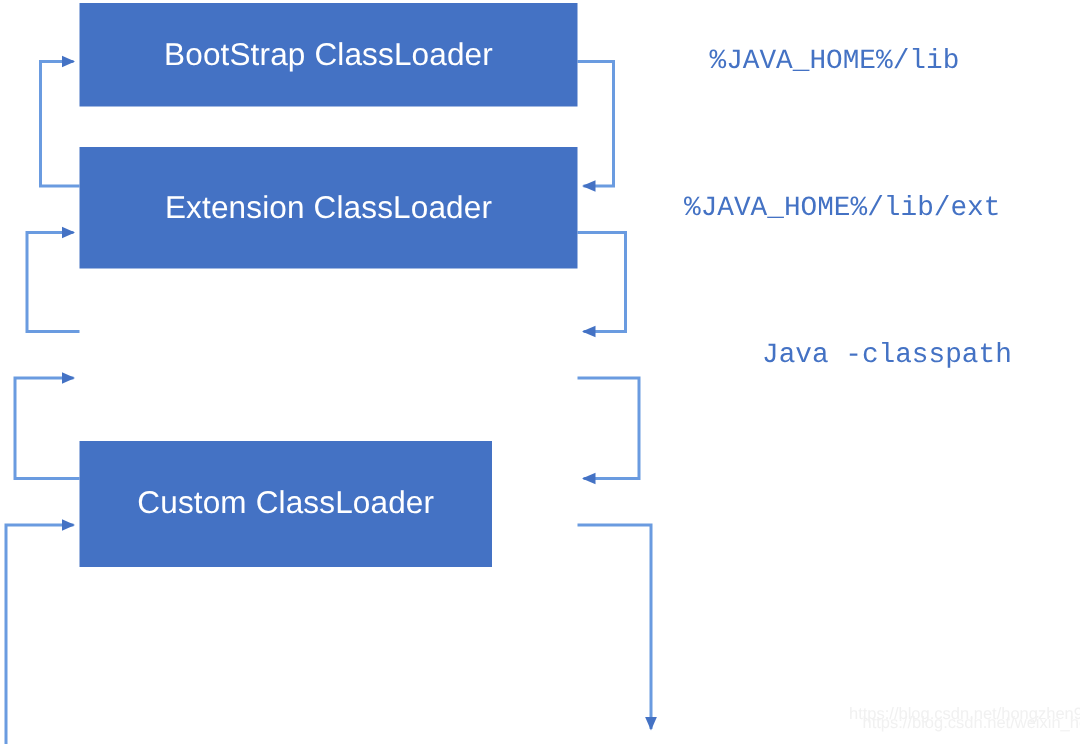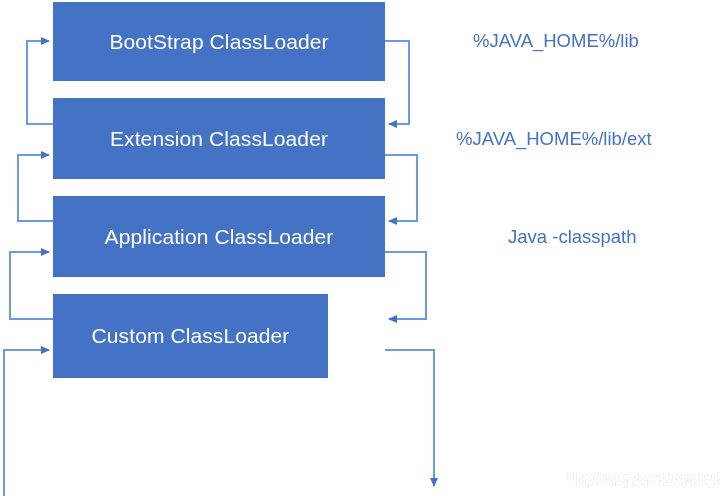--- a/index.html
+++ b/index.html
@@ -39,21 +39,21 @@
     letter-spacing: 0.1px;
     white-space: nowrap;
     font-family: "Liberation Sans", sans-serif;
   }
   .side-label {
     position: absolute;
     color: #4472C4;
     font-size: 18.5px;
     font-weight: 400;
     white-space: nowrap;
-    font-family: Liberation Sans, sans-serif;
+    font-family: Liberation Mono, monospace;
   }
   .watermark {
     position: absolute;
     color: #f1f1f1;
     font-size: 11px;
     white-space: nowrap;
     font-family: "Liberation Sans", sans-serif;
     user-select: none;
   }
   .wm-a { left: 566px; top: 470px; }
@@ -85,31 +85,28 @@
     </g>
 
     <g stroke="#6A9BE0" stroke-width="2" fill="none">
       <path d="M385,41 L409,41 L409,124 L389,124" marker-end="url(#ah-left)"></path>
       <path d="M385,155 L417,155 L417,221 L389,221" marker-end="url(#ah-left)"></path>
       <path d="M385,252 L426,252 L426,319 L389,319" marker-end="url(#ah-left)"></path>
       <path d="M385,350 L434,350 L434,486" marker-end="url(#ah-down)"></path>
     </g>
   </svg>
 
-  <div class="node-box" style="left:53px; top:2px; width:332px; height:79px;">
+  <div class="node-box" style="left:53px; top:2px; width:332px; height:69px;">
     <span class="node-label">BootStrap ClassLoader</span>
   </div>
 
   <div class="node-box" style="left:53px; top:98px; width:332px; height:81px;text-align:center;">
     <span class="node-label">Extension ClassLoader</span>
   </div>
 
-  <div class="node-box" style="left:53px; top:196px; width:332px; height:81px;">
-    <span class="node-label">Application ClassLoader</span>
-  </div>
 
   <div class="node-box" style="left:53px; top:294px; width:275px; height:84px;">
     <span class="node-label">Custom ClassLoader</span>
   </div>
 
   <div class="side-label" style="left:473px; top:30px;">%JAVA_HOME%/lib</div>
 
   <div class="side-label" style="left:508px; top:226px;">Java -classpath</div>
 
   <div class="side-label" style="left:456px; top:128px;">%JAVA_HOME%/lib/ext</div>

